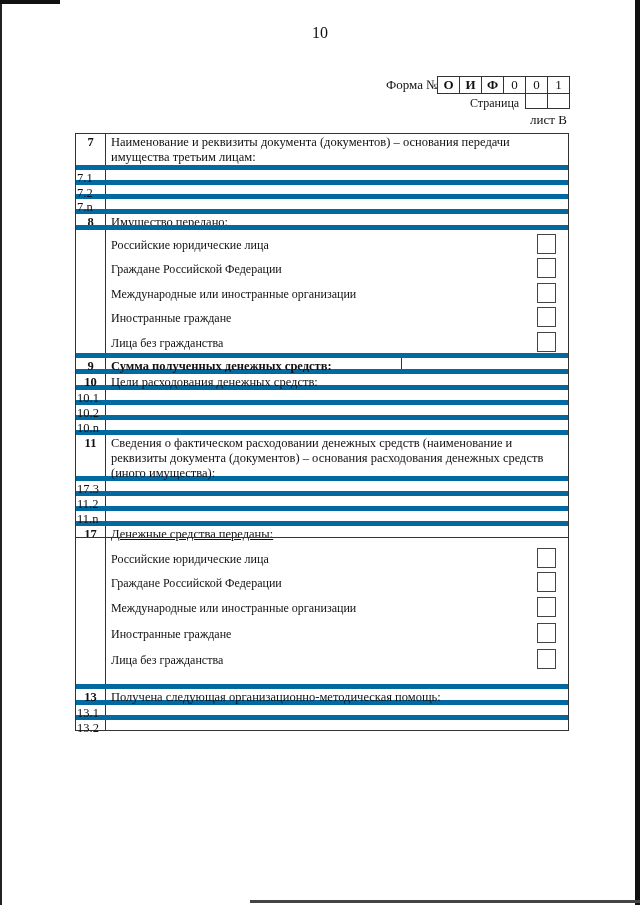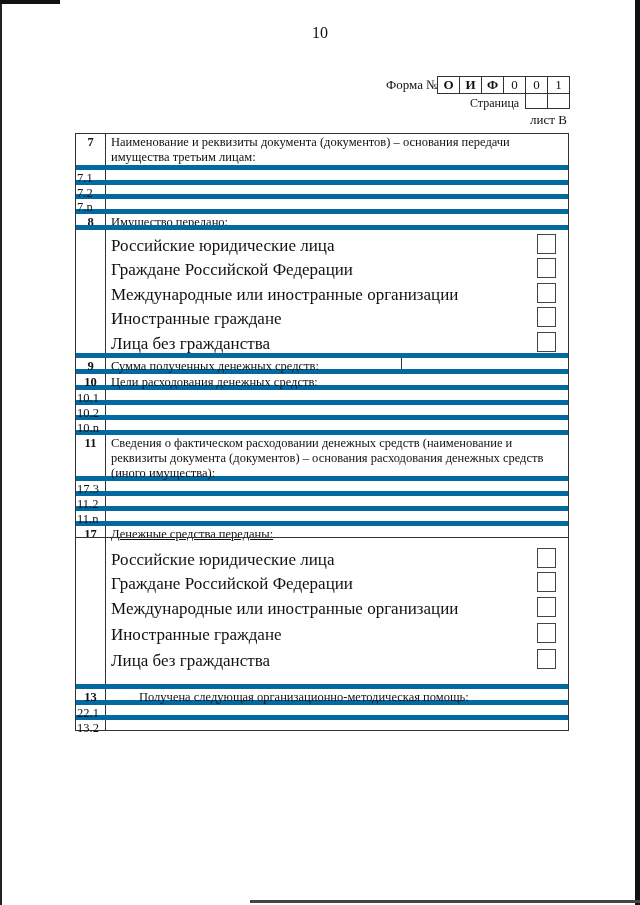--- a/index.html
+++ b/index.html
@@ -60,34 +60,34 @@
     font-size: 12.5px; text-align: center; box-sizing: border-box;
     padding-top: 1px; line-height: 14px;
   }
   .num.bold { font-weight: bold; }
   .num.left { text-align: left; padding-left: 1px; }
   .content {
     flex: 1; font-size: 12.5px; padding: 1px 0 0 5px; box-sizing: border-box;
     line-height: 15px;
   }
   .content.bold { font-weight: normal; }
-  .content.plain { font-weight: normal; margin-left: 28px; }
+  .content.plain { font-weight: normal; }
 
   .row.sub { height: 14.5px; }
   .row.head1 { height: 16px; }
 
   .split-row .content { display: flex; padding: 0; }
-  .split-row .left-part { width: 296px; border-right: 1px solid #333; padding: 1px 0 0 5px; font-weight: normal; box-sizing: border-box; }
+  .split-row .left-part { width: 296px; border-right: 1px solid #333; padding: 1px 0 0 5px; font-weight: bold; box-sizing: border-box; }
   .split-row .right-part { flex: 1; }
 
   .option-block { position: relative; }
   .option-block .content { padding: 0; position: relative; }
   .option-item {
     position: absolute; left: 5px; right: 0; height: 22px;
-    font-size: 17px;
+    font-size: 12px;
   }
   .option-item .opt-label { position: absolute; left: 0; top: 4px; }
   .option-item .checkbox {
     position: absolute; right: 12px; top: 0; width: 19px; height: 20px;
     border: 1px solid #444; box-sizing: border-box; background: #fff;
   }
 </style>
 </head>
 <body>
 
@@ -233,20 +233,20 @@
         <span class="checkbox"></span>
       </div>
     </div>
   </div>
 
   <div class="row head1">
     <div class="num bold">13</div>
     <div class="content plain">Получена следующая организационно-методическая помощь:</div>
   </div>
   <div class="row sub" style="height:15px">
-    <div class="num left">22.1</div>
+    <div class="num left">13.1</div>
     <div class="content plain"></div>
   </div>
   <div class="row sub" style="height:15px">
     <div class="num left">13.2</div>
     <div class="content plain"></div>
   </div>
 </div>
 
 </body></html>

